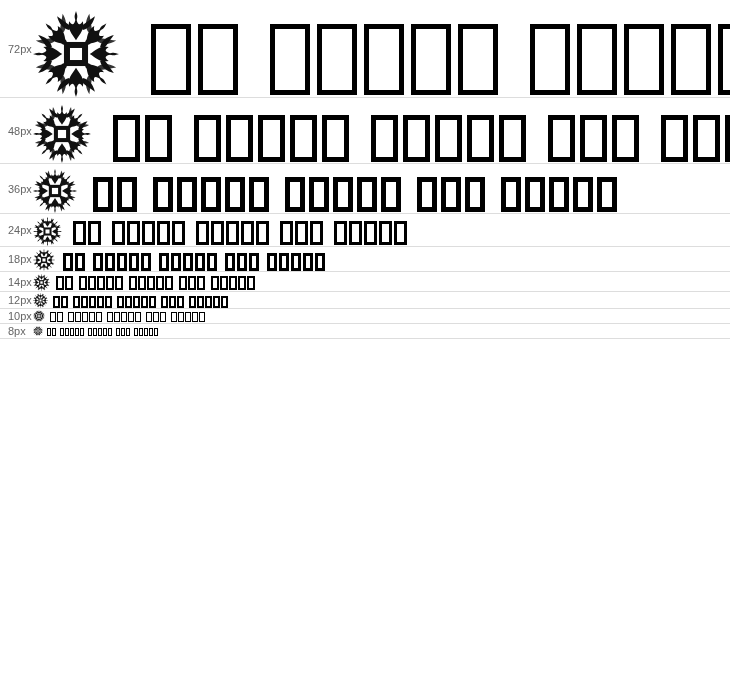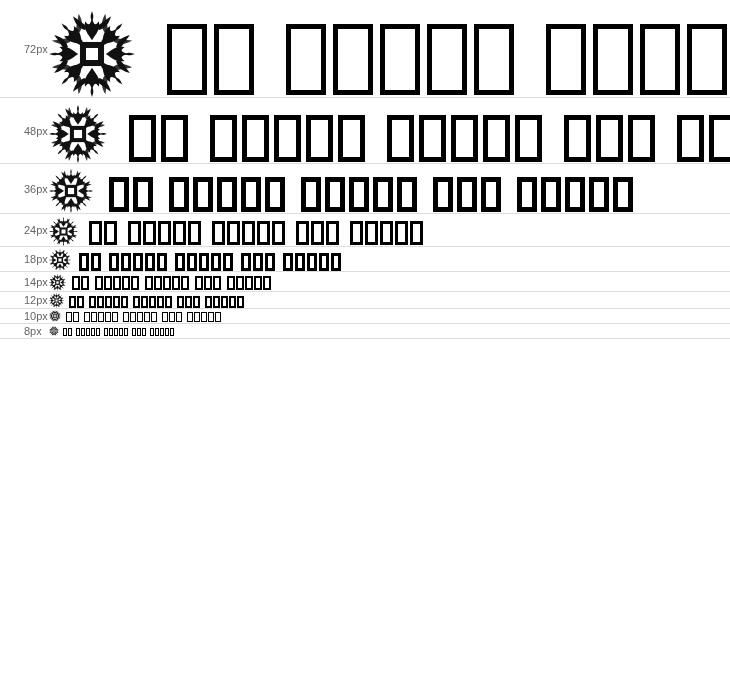--- a/index.html
+++ b/index.html
@@ -19,21 +19,21 @@
 
   .row {
     border-bottom: 1px solid #dddddd;
     background: #ffffff;
   }
 
   .size-cell {
     width: 52px;
     vertical-align: middle;
     text-align: left;
-    padding-left: 24px;
+    padding-left: 8px;
     color: #666666;
     font-size: 11px;
     font-family: "Liberation Sans", sans-serif;
     white-space: nowrap;
   }
 
   .glyph-cell {
     vertical-align: middle;
     padding: 0;
     overflow: hidden;

